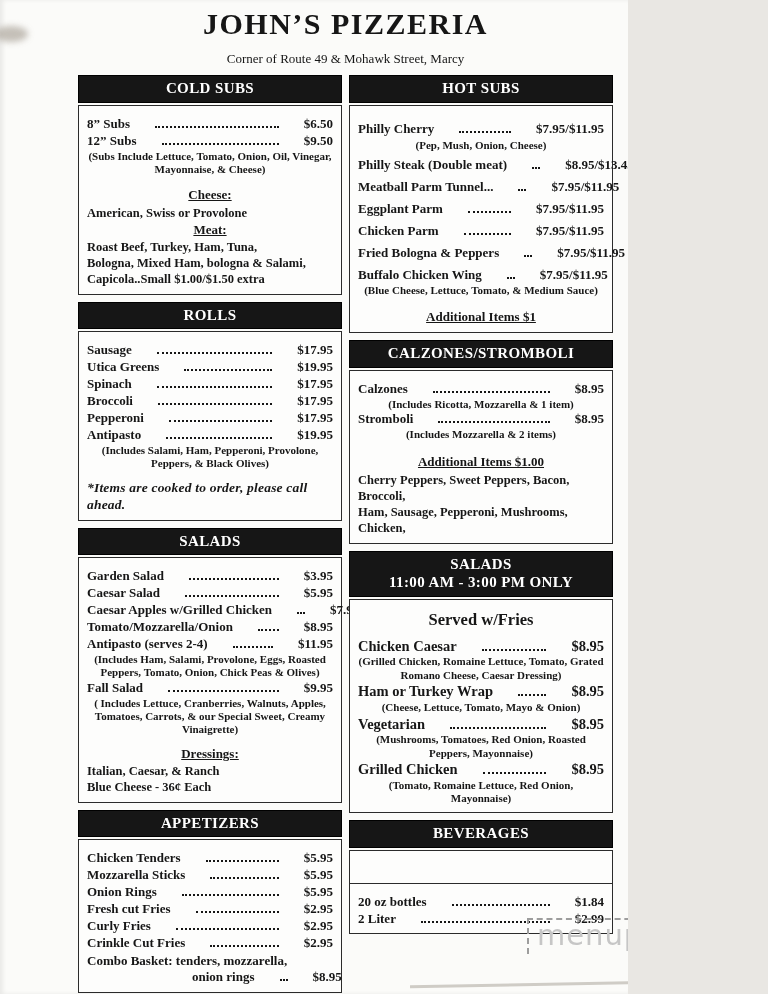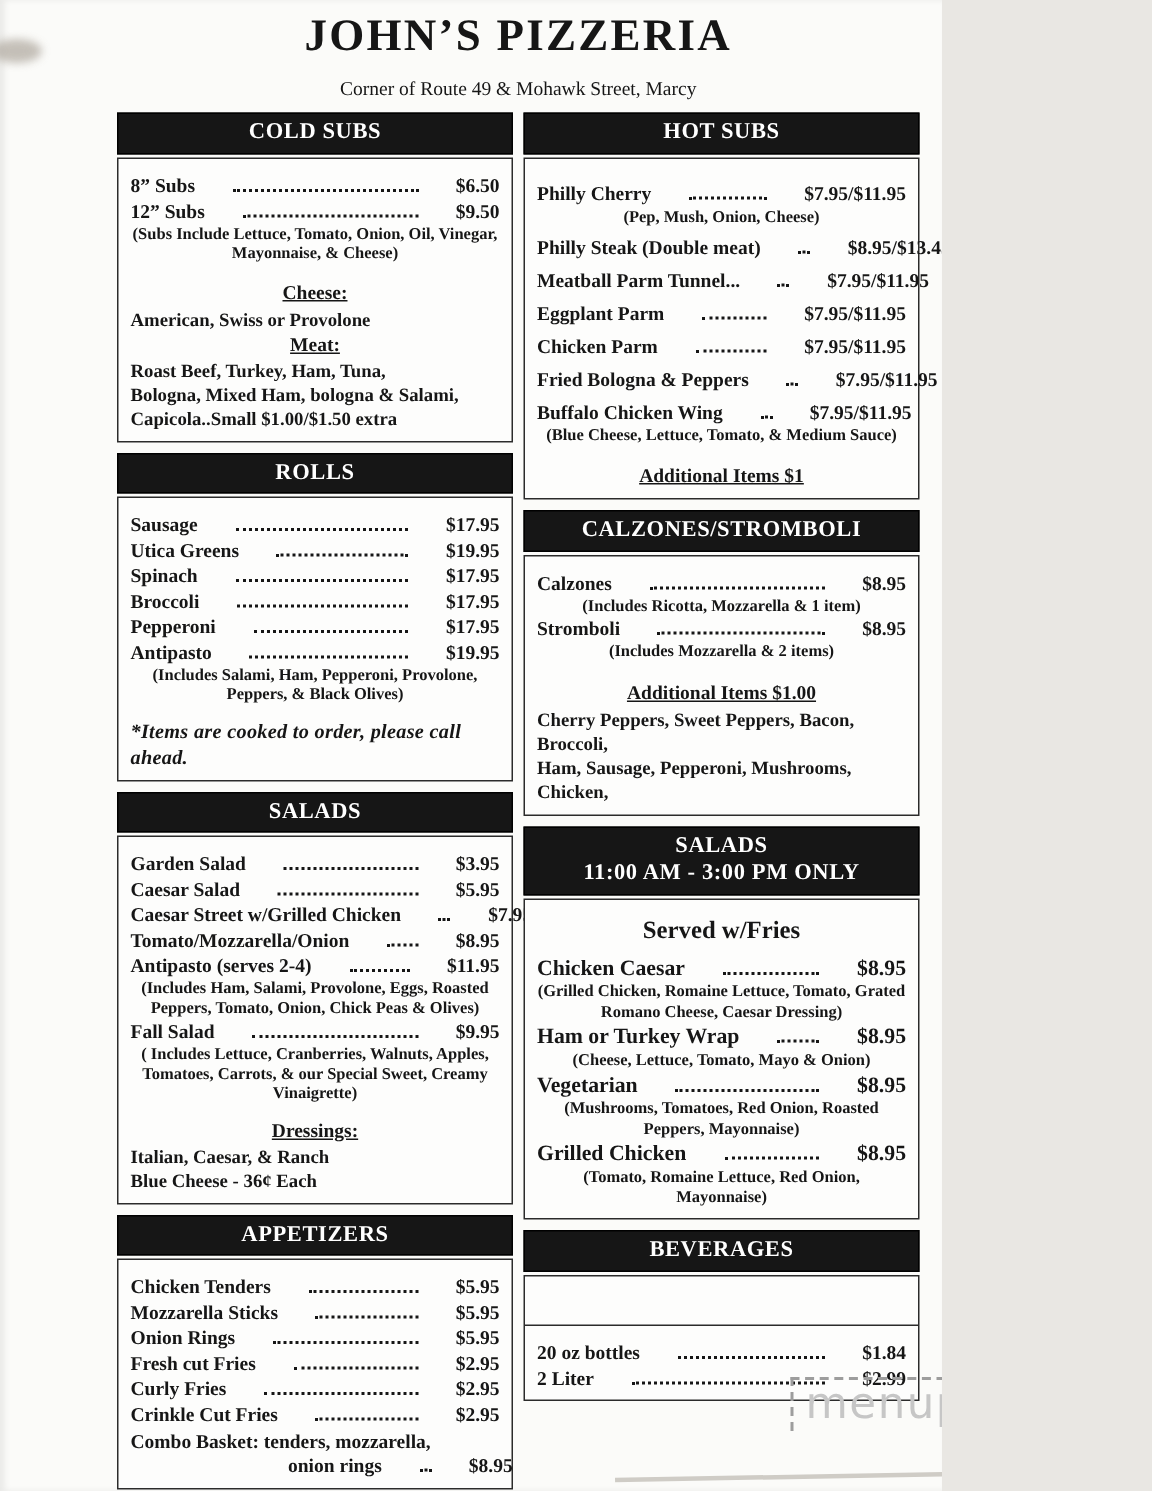--- a/index.html
+++ b/index.html
@@ -129,21 +129,21 @@
               <div class="name">Garden Salad</div>
               <div class="dots"></div>
               <div class="price">$3.95</div>
             </div>
             <div class="row">
               <div class="name">Caesar Salad</div>
               <div class="dots"></div>
               <div class="price">$5.95</div>
             </div>
             <div class="row">
-              <div class="name">Caesar Street w/Grilled Chicken</div>
+              <div class="name">Caesar Apples w/Grilled Chicken</div>
               <div class="dots"></div>
               <div class="price">$7.95</div>
             </div>
             <div class="row">
               <div class="name">Tomato/Mozzarella/Onion</div>
               <div class="dots"></div>
               <div class="price">$8.95</div>
             </div>
             <div class="row">
               <div class="name">Antipasto (serves 2-4)</div>

